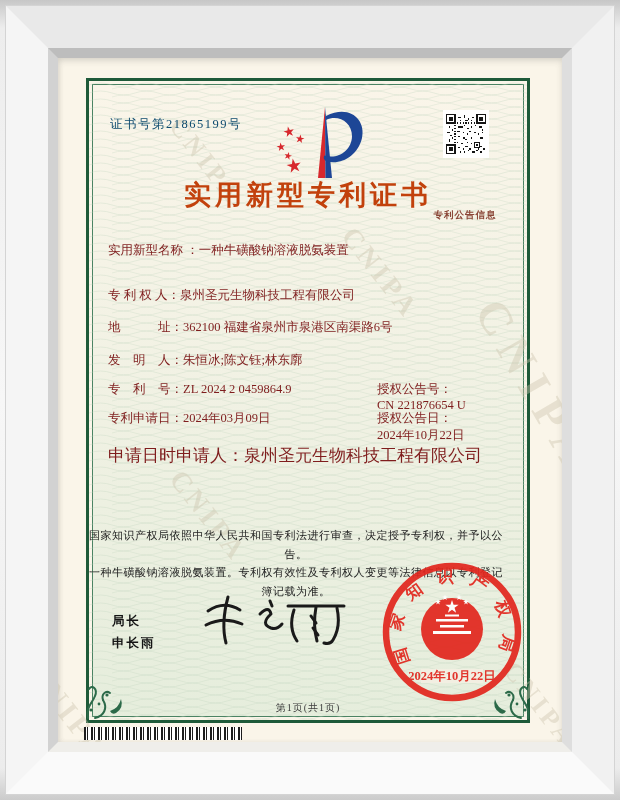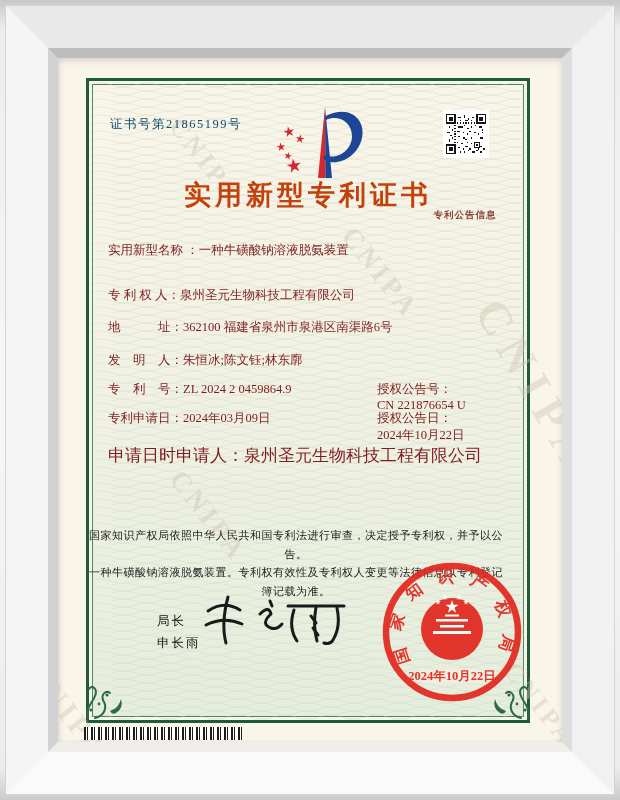--- a/index.html
+++ b/index.html
@@ -37,21 +37,21 @@
   
   .row{position:absolute;left:50px;width:430px;height:18px;font-size:12.5px;color:#7f1d1d;}
   .flabel{white-space:pre;}
   .fvalue{white-space:pre;}
   .cell2{position:absolute;left:237px;top:0;margin-left:32px;}
   
   .statement{position:absolute;left:28px;top:468px;width:420px;text-align:center;
              font-size:11px;line-height:18.5px;color:#222;letter-spacing:.5px;}
   
   .signer{position:absolute;left:54px;top:552px;font-family:"Liberation Sans",sans-serif;
-          font-size:12.5px;font-weight:normal;color:#141414;letter-spacing:2px;line-height:22px;margin-left:45px;}
+          font-size:12.5px;font-weight:bold;color:#141414;letter-spacing:2px;line-height:22px;}
   .sig{position:absolute;left:138px;top:536px;}
   .seal{position:absolute;left:319px;top:499px;}
   .footer-page{position:absolute;left:28px;top:643px;width:444px;text-align:center;
                font-size:10px;color:#3d3d3d;letter-spacing:1px;}
   .barcode{position:absolute;left:26px;top:669px;width:158px;height:13px;background:
     repeating-linear-gradient(90deg,#1c1c1c 0 2px,#fff 2px 3px,#1c1c1c 3px 4px,#fff 4px 7px,
     #1c1c1c 7px 9px,#fff 9px 10px,#1c1c1c 10px 11px,#fff 11px 14px);}
   .ornament{position:absolute;top:606px;}
   .orn-l{left:24px;}
   .orn-r{left:418px;transform:scaleX(-1);}
@@ -229,16 +229,17 @@
         <path d="M6,54 C4,42 10,40 13,32 C16,25 10,20 7,25"></path>
         <path d="M13,54 C22,52 26,44 21,36"></path>
         <path d="M21,36 C19,30 24,26 28,29"></path>
       </g>
       <circle cx="9" cy="46" r="1.6" fill="#2c6a49"></circle>
       <circle cx="17" cy="40" r="1.4" fill="#2c6a49"></circle>
       <circle cx="25" cy="31" r="1.6" fill="#2c6a49"></circle>
       <path d="M28,47 q9,-3 11,-12 q3,9 -5,14 q-4,2 -6,-2 z" fill="#2c6a49"></path>
     </svg>
 
+    <div class="footer-page">第1页(共1页)</div>
     <div class="barcode"></div>
 
   </div>
 </div>
 
 </body></html>

